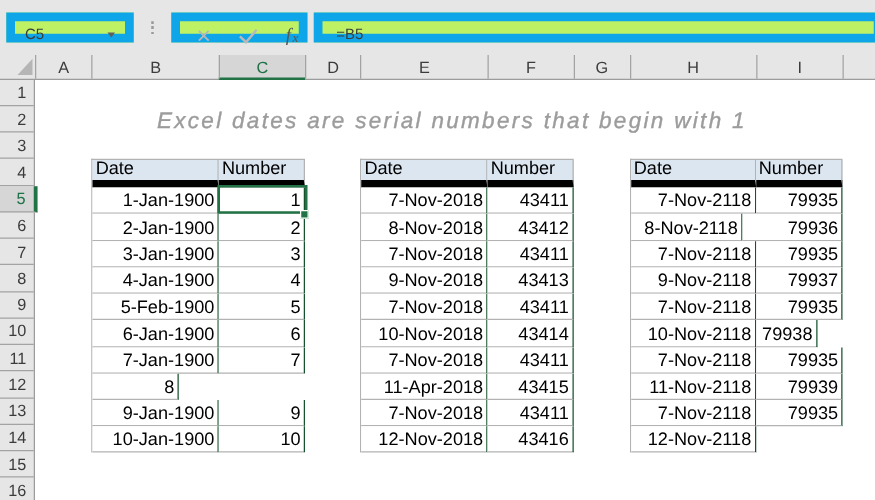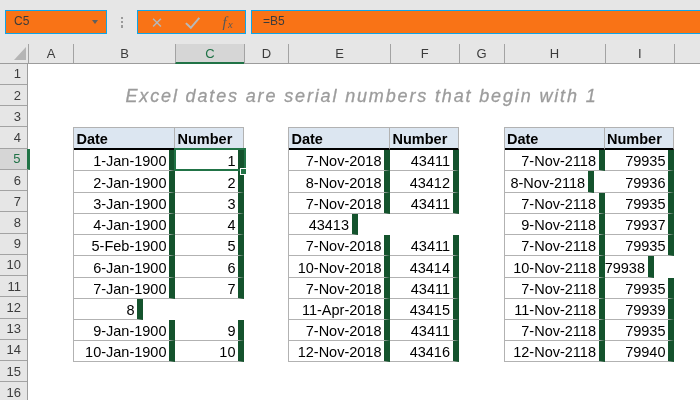--- a/index.html
+++ b/index.html
@@ -1,18 +1,18 @@
 <!DOCTYPE html>
 <html><head><meta charset="utf-8"><style>
 * { margin:0; padding:0; box-sizing:border-box; }
 html,body { width:700px; height:400px; overflow:hidden; }
 #app { position:relative; width:700px; height:400px; background:#fff;
   font-family:"Liberation Sans", sans-serif; }
 #chrome { position:absolute; left:0; top:0; width:700px; height:44px; background:#e6e6e6; }
-.wbox { position:absolute; background:#f97316; border:1px solid #0ea5e9; height:24px; top:9.5px; }
+.wbox { position:absolute; background:#bef264; border:7px solid #0ea5e9; height:24px; top:9.5px; }
 #namebox { left:5px; width:102px; color:#3c3c3c; font-size:12px; line-height:21px; padding-left:8px; }
 #namebox .arr { position:absolute; right:8.5px; top:9.5px; width:0; height:0;
   border-left:3.5px solid transparent; border-right:3.5px solid transparent; border-top:4.5px solid #5f5f5f; }
 #dots { position:absolute; left:120.5px; top:16.8px; width:2.5px; height:11px;
   background:repeating-linear-gradient(#9a9a9a 0 2.2px, transparent 2.2px 4.2px); }
 #iconbox { left:137px; width:109px; }
 #fmlbox { left:251px; width:455px; color:#3c3c3c; font-size:12px; line-height:21px; padding-left:11px; }
 #hdrband { position:absolute; left:0; top:44px; width:700px; height:20px; background:#e6e6e6;
   border-bottom:1px solid #9c9c9c; }
 .ch { position:absolute; top:0; height:19px; line-height:19px; text-align:center;
@@ -26,24 +26,24 @@
   border-right:1px solid #9c9c9c; }
 .rh { position:absolute; left:0; width:27px; font-size:13px; color:#3c3c3c;
   text-align:right; padding-right:6px; border-bottom:1px solid #a3a3a3;
   display:flex; align-items:center; justify-content:flex-end; }
 .rh.rsel { background:#d6d6d6; color:#1f7246; border-right:3px solid #217346; width:29.5px; }
 #title { position:absolute; left:125.5px; top:86px; width:500px; font-size:18px;
   font-style:italic; letter-spacing:1.85px; color:#9c9c9c; -webkit-text-stroke:0.3px #9c9c9c; white-space:nowrap; }
 .tbl { position:absolute; border-top:1px solid #b2b2b2; border-left:1px solid #b2b2b2; }
 .trow { display:flex; height:21.23px; }
 .trow:first-child { height:21.73px; }
-.th { background:#dce6f1; border-right:1px solid #b2b2b2; border-bottom:2px solid #000000;
+.th { background:#dce6f1; border-right:1px solid #b2b2b2; border-bottom:6px solid #000000;
   font-size:14.5px; color:#000; padding-left:2.5px; padding-bottom:1px;
-  display:flex; align-items:flex-end;font-weight:bold; }
-.td { background:#fff; border-right:6px solid #14532d; border-bottom:1px solid #b2b2b2;
+  display:flex; align-items:flex-end; }
+.td { background:#fff; border-right:1px solid #14532d; border-bottom:1px solid #b2b2b2;
   font-size:14.5px; color:#000; padding-right:2.5px; padding-bottom:1px;
   display:flex; align-items:flex-end; justify-content:flex-end; }
 #selbox { position:absolute; left:173.5px; top:148px; width:72px; height:22.8px;
   border:2.2px solid #217346; background:transparent; }
 #handle { position:absolute; left:240.2px; top:167.6px; width:7px; height:7px;
   background:#217346; border:1px solid #fff; }
 svg { display:block; }
 </style></head><body>
 <div id="app">
   <div id="chrome">
@@ -150,20 +150,21 @@
       </div>
 <div class="trow">
         <div class="td" style="width:101px">8-Nov-2018</div>
         <div class="td" style="width:68.5px">43412</div>
       </div>
 <div class="trow">
         <div class="td" style="width:101px">7-Nov-2018</div>
         <div class="td" style="width:68.5px">43411</div>
       </div>
 <div class="trow">
+        <div class="td" style="width:101px">9-Nov-2018</div>
         <div class="td" style="width:68.5px">43413</div>
       </div>
 <div class="trow">
         <div class="td" style="width:101px">7-Nov-2018</div>
         <div class="td" style="width:68.5px">43411</div>
       </div>
 <div class="trow">
         <div class="td" style="width:101px">10-Nov-2018</div>
         <div class="td" style="width:68.5px">43414</div>
       </div>
@@ -221,19 +222,18 @@
 <div class="trow">
         <div class="td" style="width:100px">11-Nov-2118</div>
         <div class="td" style="width:69.5px">79939</div>
       </div>
 <div class="trow">
         <div class="td" style="width:100px">7-Nov-2118</div>
         <div class="td" style="width:69.5px">79935</div>
       </div>
 <div class="trow">
         <div class="td" style="width:100px">12-Nov-2118</div>
-        <div class="td" style="width:69.5px">79940</div>
       </div>
 </div>
 
   <div id="selbox"></div>
   <div id="handle"></div>
 </div>
 
 </body></html>

